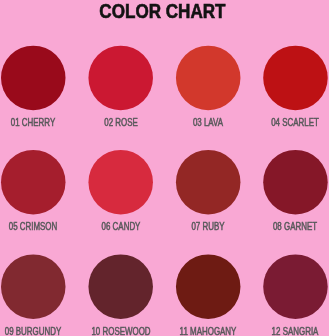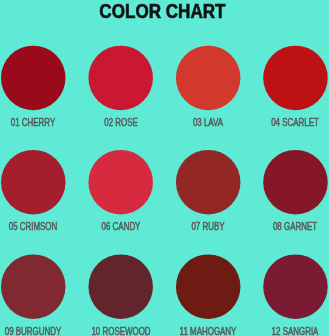--- a/index.html
+++ b/index.html
@@ -10,21 +10,21 @@
   body {
     width: 329px;
     height: 336px;
     overflow: hidden;
     font-family: "Liberation Sans", sans-serif;
   }
   #page {
     position: relative;
     width: 329px;
     height: 336px;
-    background: #5eead4;
+    background: #f9a8d4;
     overflow: hidden;
   }
   #chart-title {
     position: absolute;
     left: -1.8px;
     top: 1.6px;
     width: 329px;
     text-align: center;
     font-family: "Liberation Sans", sans-serif;
     font-weight: 700;

